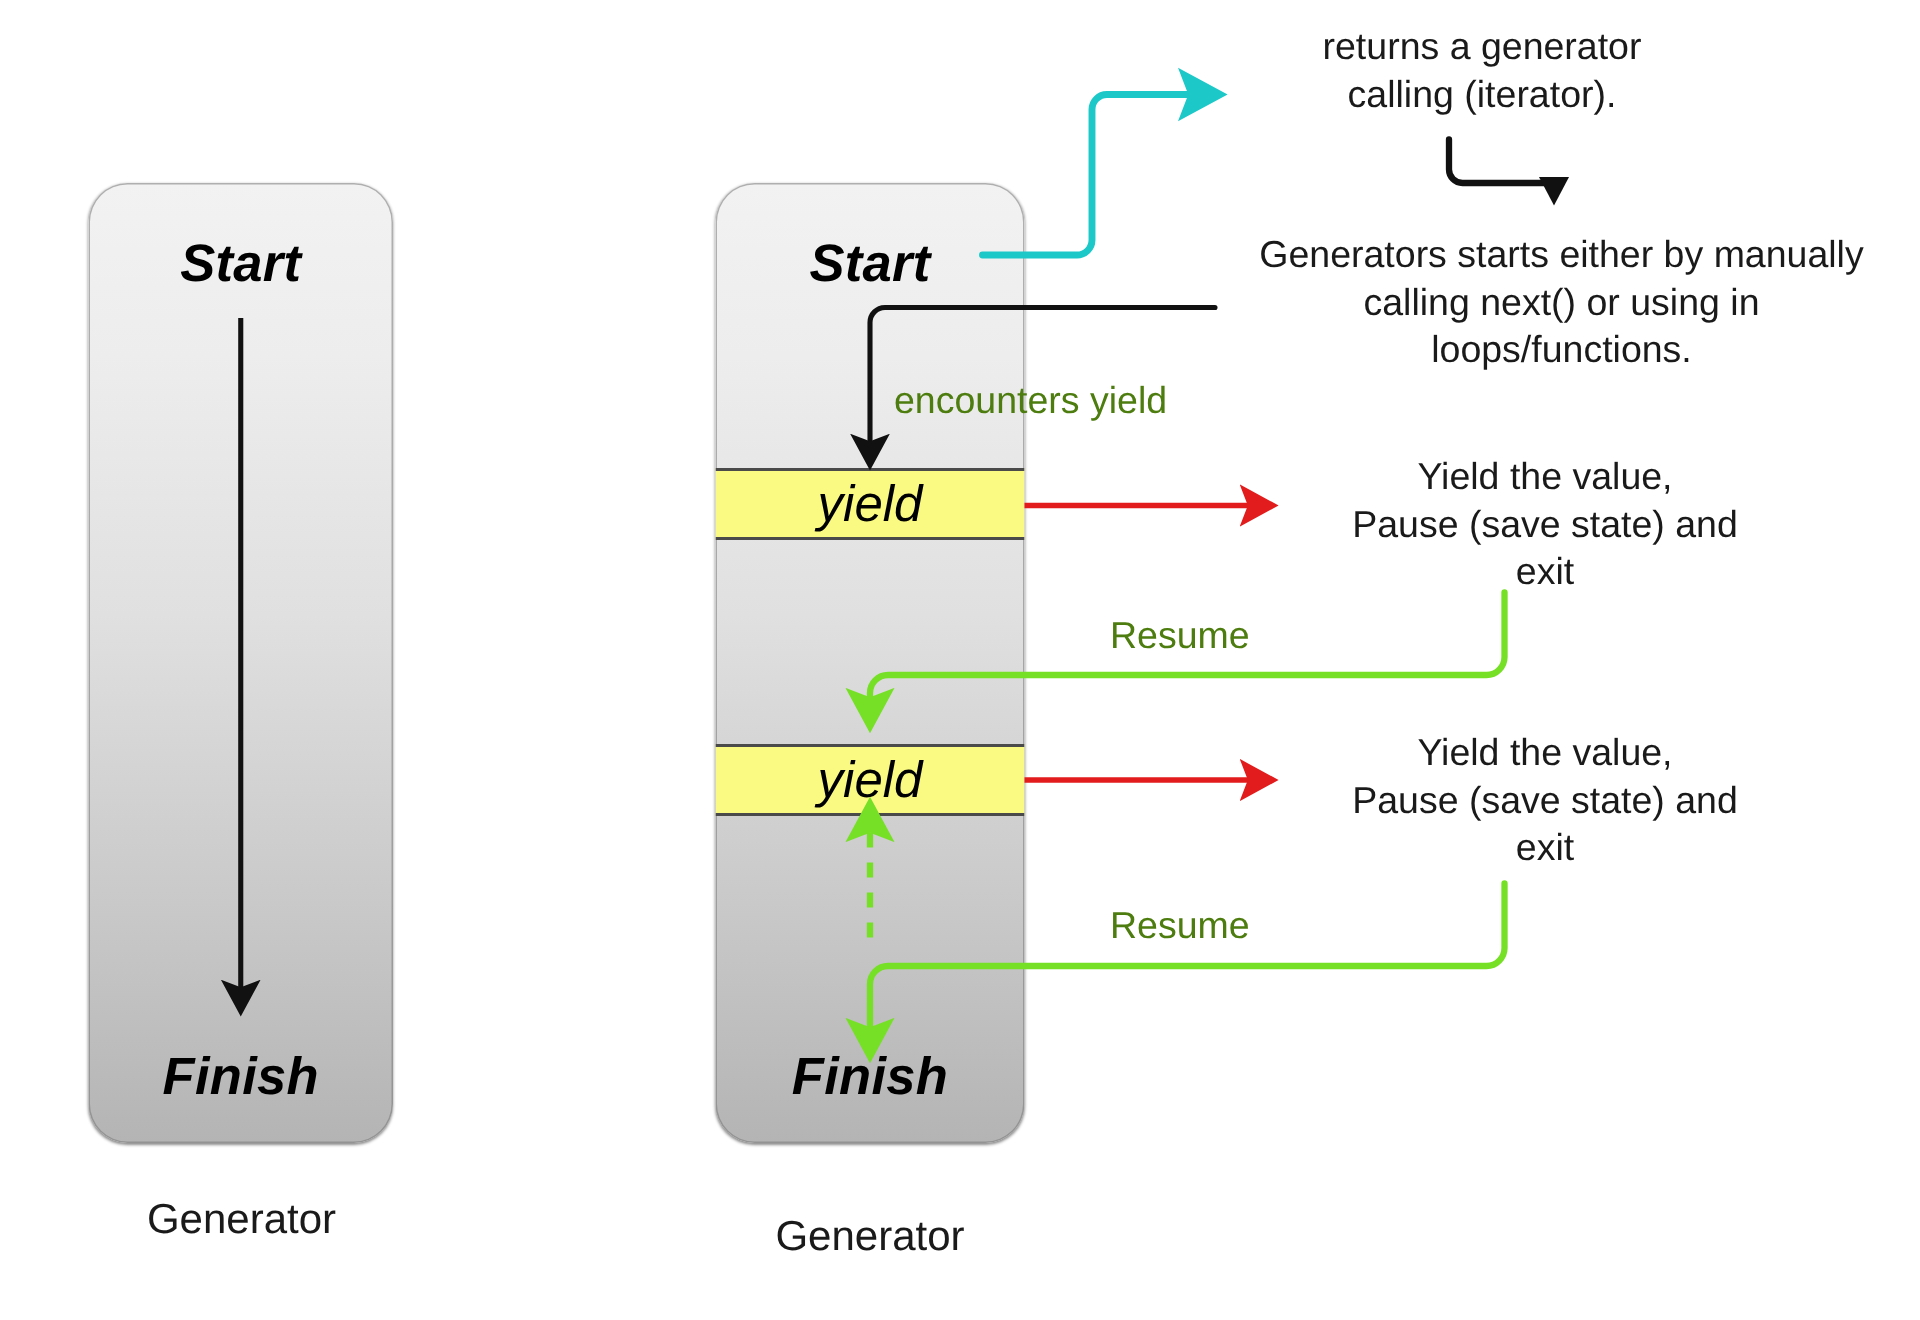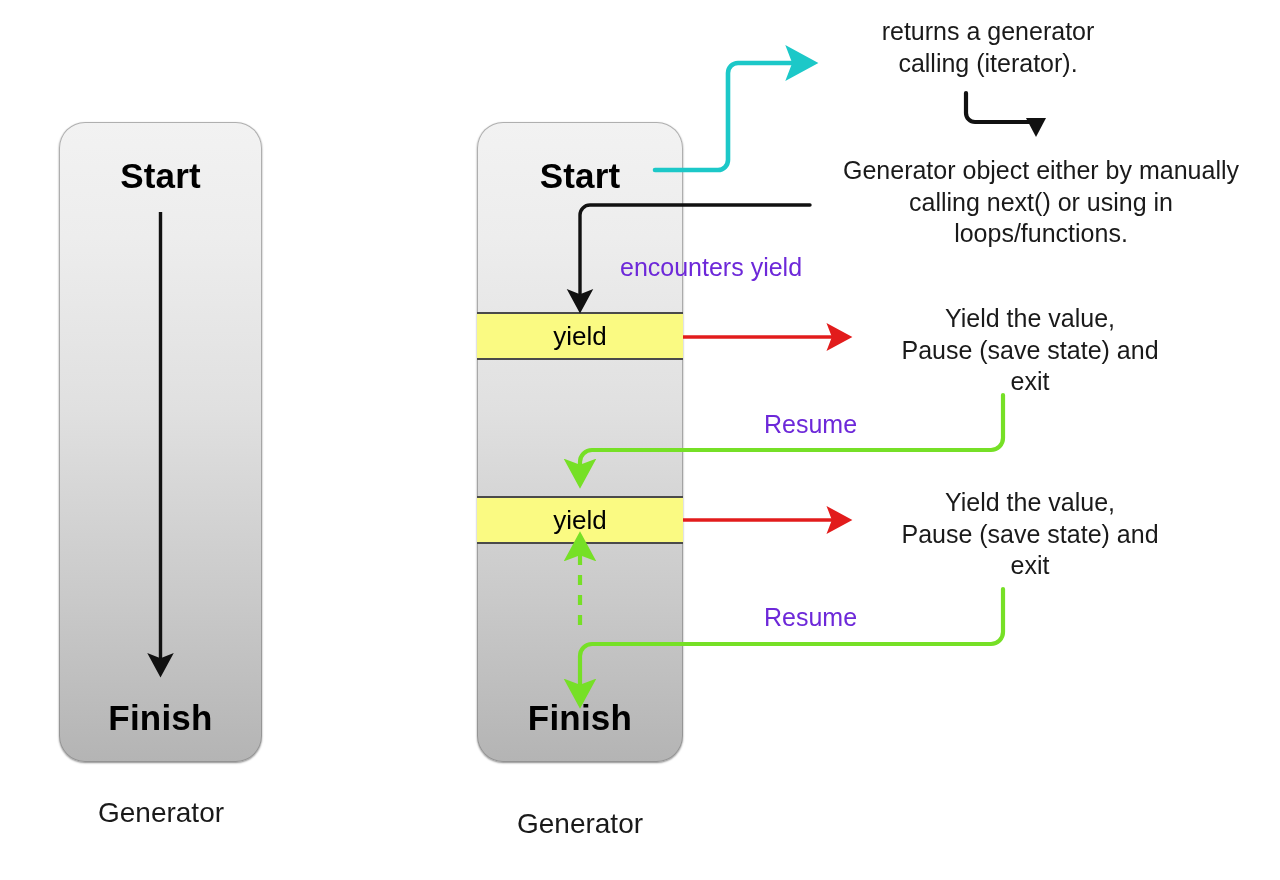--- a/index.html
+++ b/index.html
@@ -16,20 +16,21 @@
     height: 880px;
     background: #ffffff;
     overflow: hidden;
   }
   .flow-box {
     position: absolute;
     border-radius: 26px;
     background: linear-gradient(to bottom, #f2f2f2 0%, #ededed 18%, #e0e0e0 45%, #c9c9c9 75%, #b4b4b4 100%);
     box-shadow: 0 1px 2px rgba(0,0,0,0.45), inset 0 0 0 1px rgba(120,120,120,0.55);
     overflow: hidden;
+    font-style: italic;
   }
   .box-label {
     position: absolute;
     left: 0;
     width: 100%;
     text-align: center;
     font-weight: bold;
     font-size: 35px;
     color: #000000;
     letter-spacing: 0.2px;
@@ -39,44 +40,43 @@
     position: absolute;
     left: 0;
     width: 100%;
     background: #fafa82;
     border-top: 2px solid #4a4a4a;
     border-bottom: 2px solid #4a4a4a;
     box-sizing: border-box;
     display: flex;
     align-items: center;
     justify-content: center;
-    font-size: 26px;
+    font-size: 34px;
     color: #000000;
   }
   .caption {
     position: absolute;
     text-align: center;
     font-size: 28px;
     color: #1a1a1a;
     line-height: 1.3;
   }
   .note {
     position: absolute;
     text-align: center;
     font-size: 25px;
     color: #1a1a1a;
     line-height: 1.26;
     white-space: pre-line;
   }
   .edge-label {
     position: absolute;
     font-size: 25px;
-    color: #6d28d9;
+    color: #4d7c0f;
     line-height: 1;
-    margin-left: 24px;
   }
   svg.overlay {
     position: absolute;
     left: 0;
     top: 0;
     width: 1280px;
     height: 880px;
     pointer-events: none;
   }
 </style>
@@ -112,21 +112,21 @@
 
   <div class="edge-label" style="left:596px; top:255px;">encounters yield</div>
 
   <div class="edge-label" style="left:740px; top:412px;">Resume</div>
 
   <div class="edge-label" style="left:740px; top:605px;">Resume</div>
 
   <div class="note" style="left:818px; top:16px; width:340px;">returns a generator
 calling (iterator).</div>
 
-  <div class="note" style="left:806px; top:155px; width:470px;">Generator object either by manually
+  <div class="note" style="left:806px; top:155px; width:470px;">Generators starts either by manually
 calling next() or using in
 loops/functions.</div>
 
   <div class="note" style="left:860px; top:303px; width:340px;">Yield  the value,
 Pause (save state) and
 exit</div>
 
   <div class="note" style="left:860px; top:487px; width:340px;">Yield  the value,
 Pause (save state) and
 exit</div>

